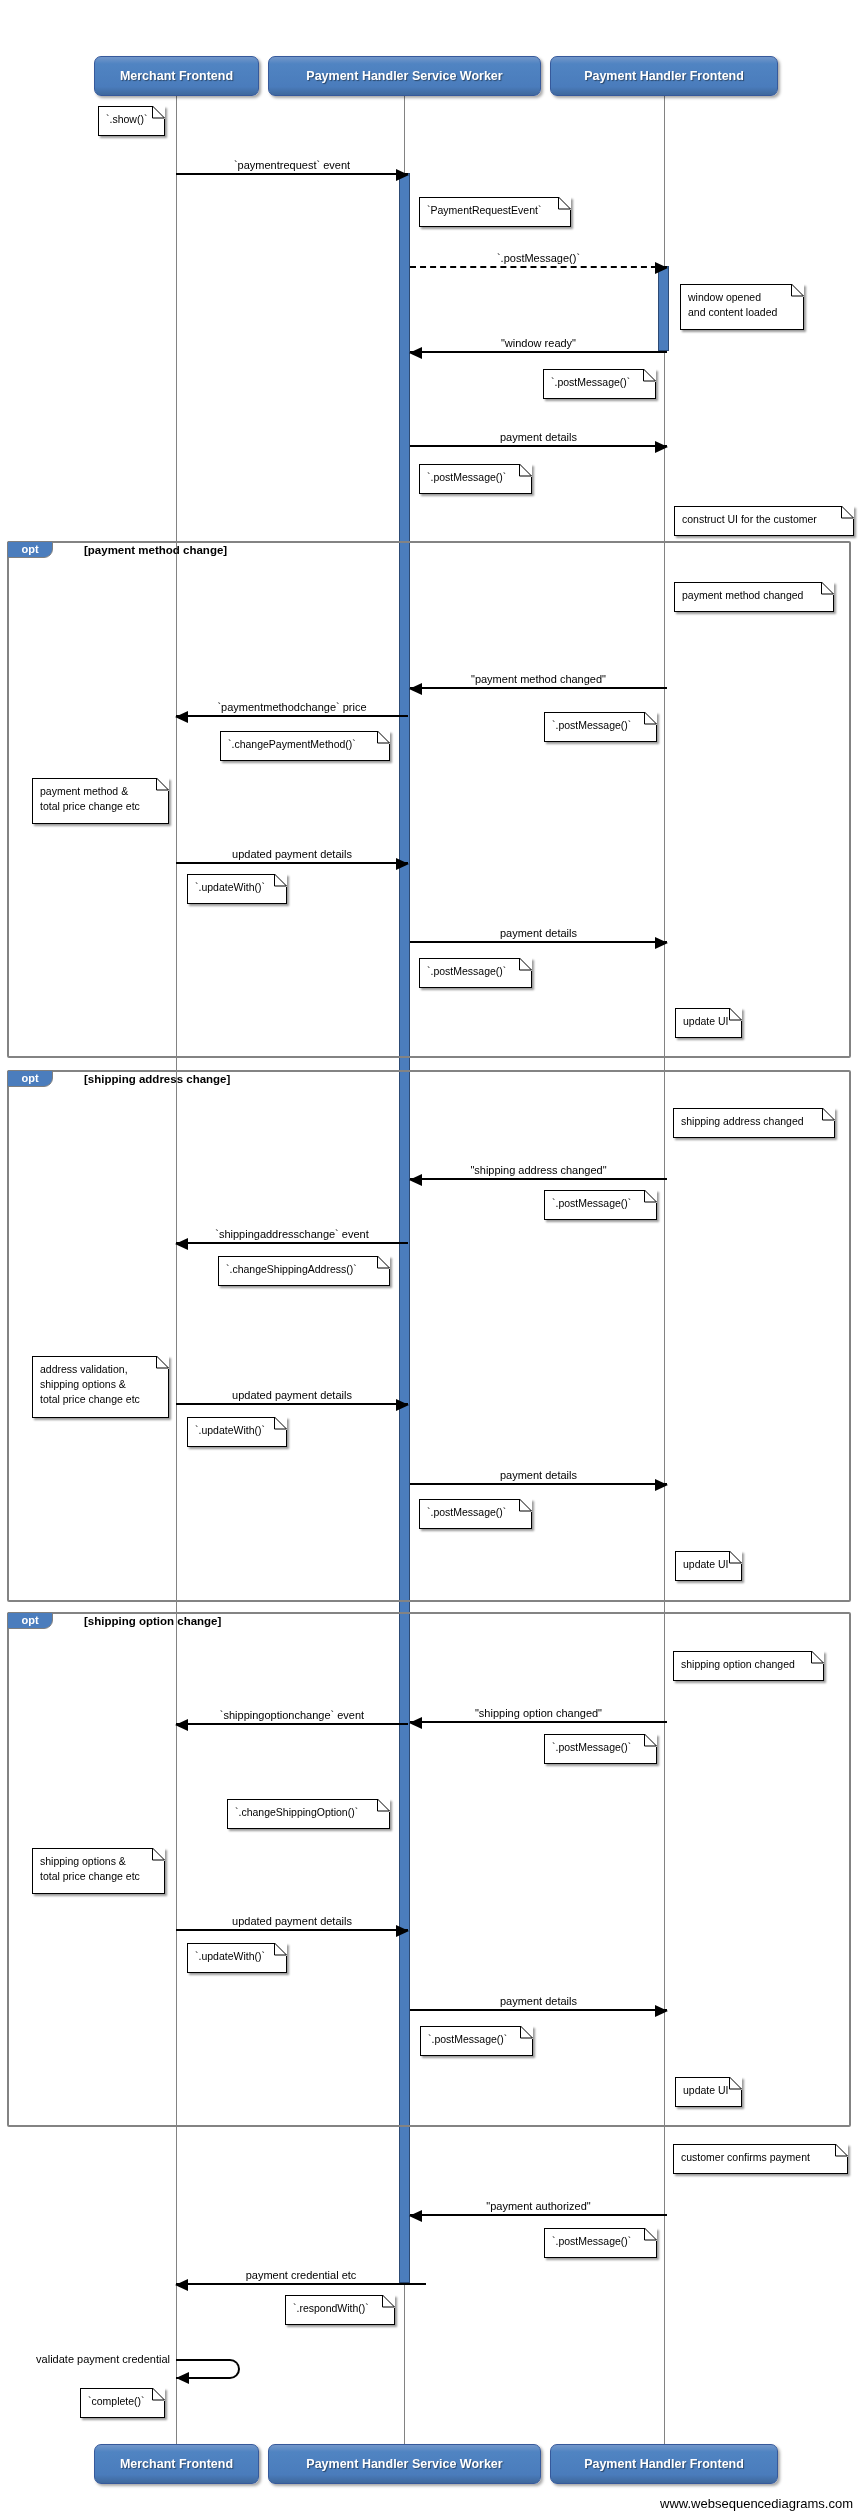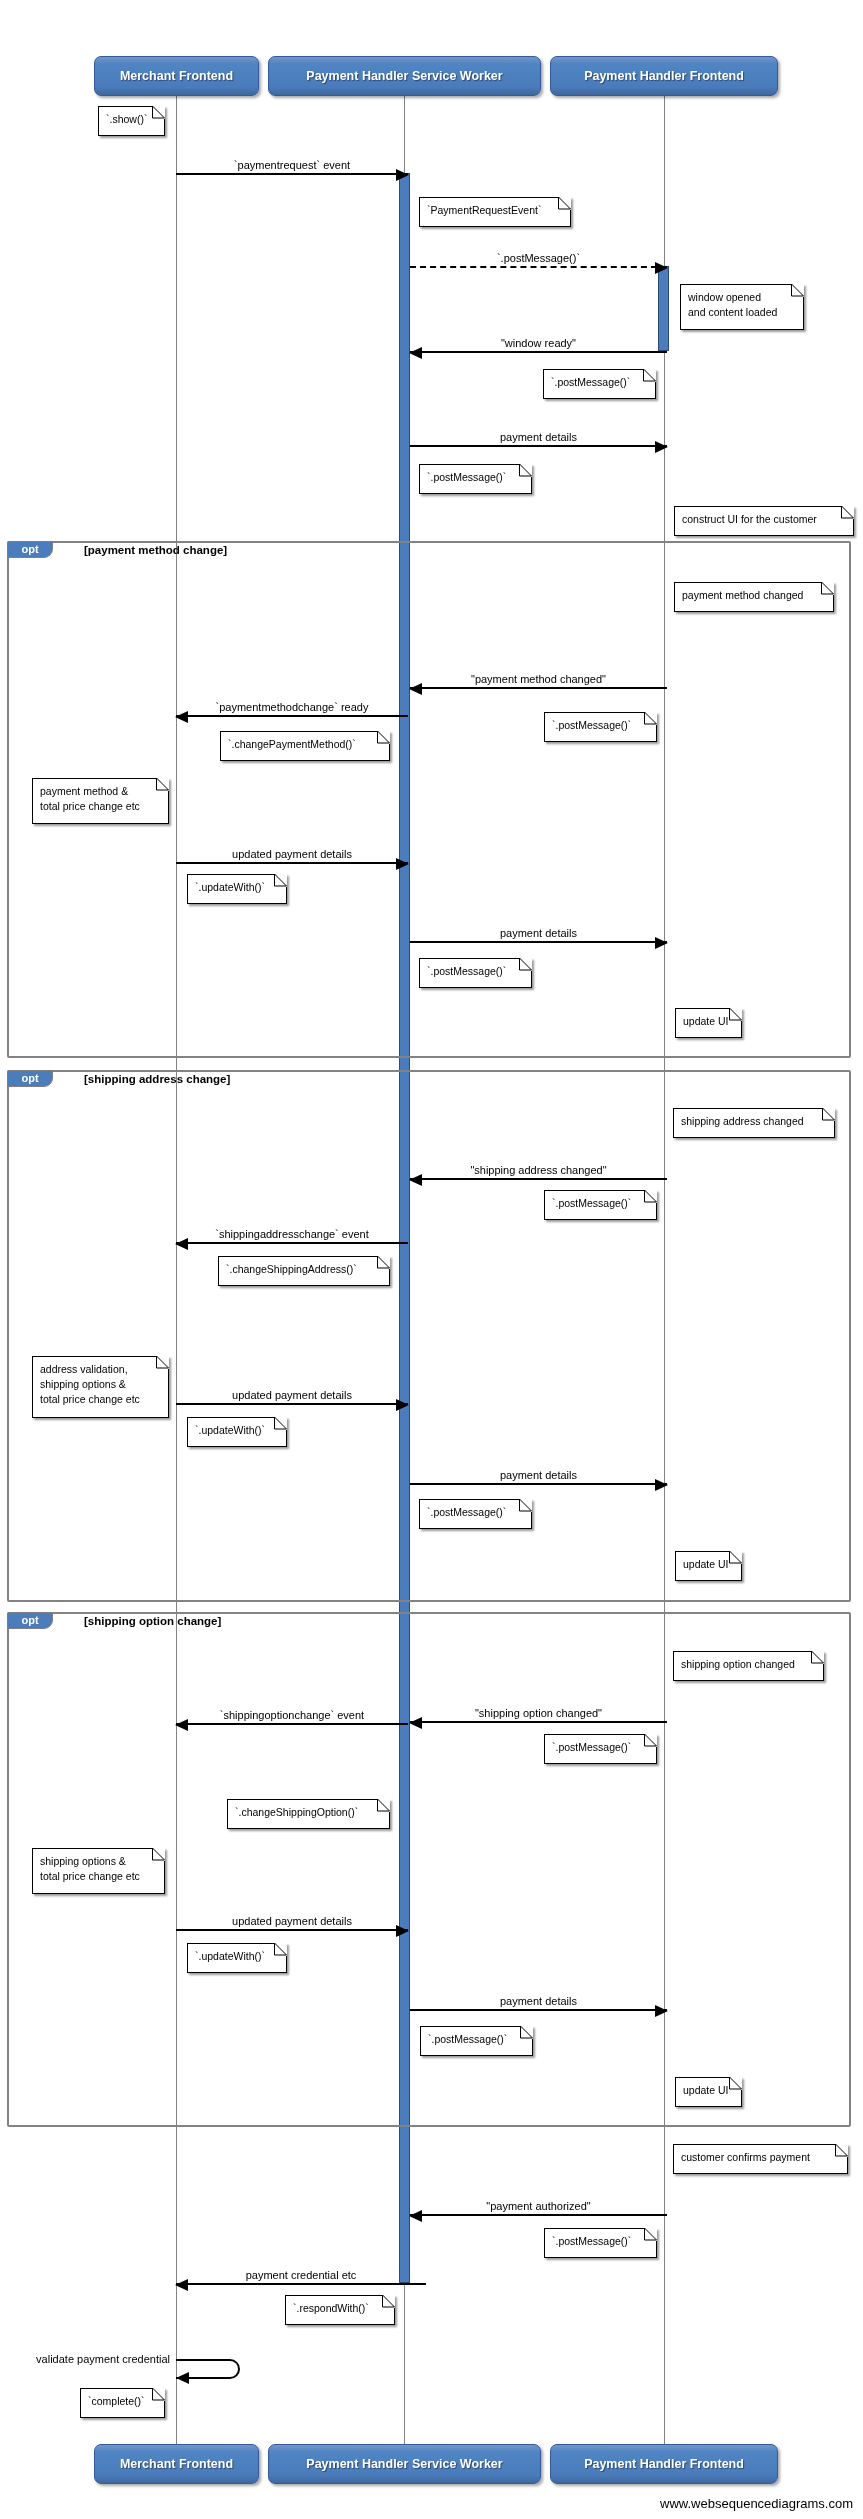--- a/index.html
+++ b/index.html
@@ -114,21 +114,21 @@
     <span class="lbl">payment details</span>
       <span class="line"></span>
       <span class="head-r"></span>
   </div>
   <div class="msg" style="left:410px; top:670px; width:248px">
     <span class="lbl">"payment method changed"</span>
       <span class="line"></span>
       <span class="head-l"></span>
   </div>
   <div class="msg" style="left:176px; top:698px; width:223px">
-    <span class="lbl">`paymentmethodchange` ready</span>
+    <span class="lbl">`paymentmethodchange` price</span>
       <span class="line"></span>
       <span class="head-l"></span>
   </div>
   <div class="msg" style="left:176px; top:845px; width:223px">
     <span class="lbl">updated payment details</span>
       <span class="line"></span>
       <span class="head-r"></span>
   </div>
   <div class="msg" style="left:410px; top:924px; width:248px">
     <span class="lbl">payment details</span>

